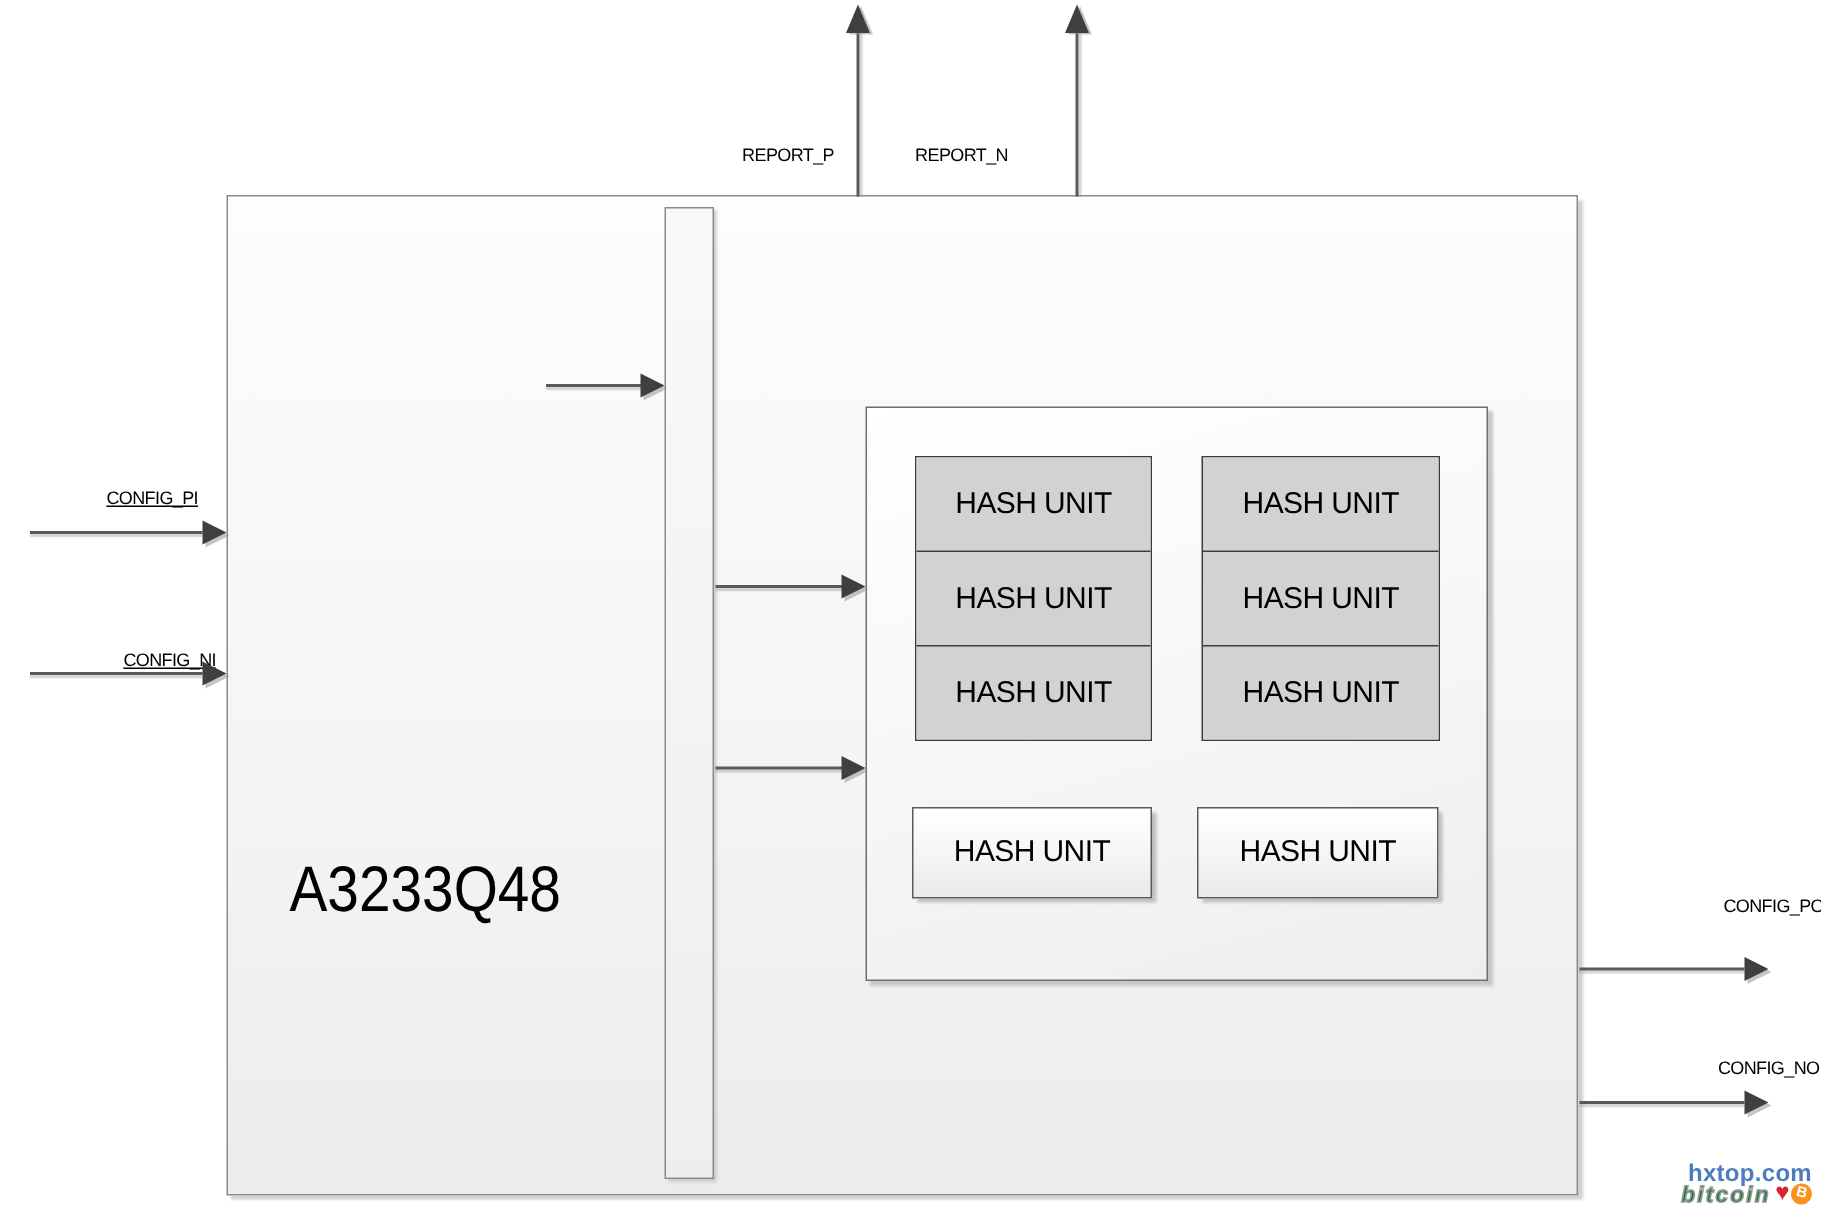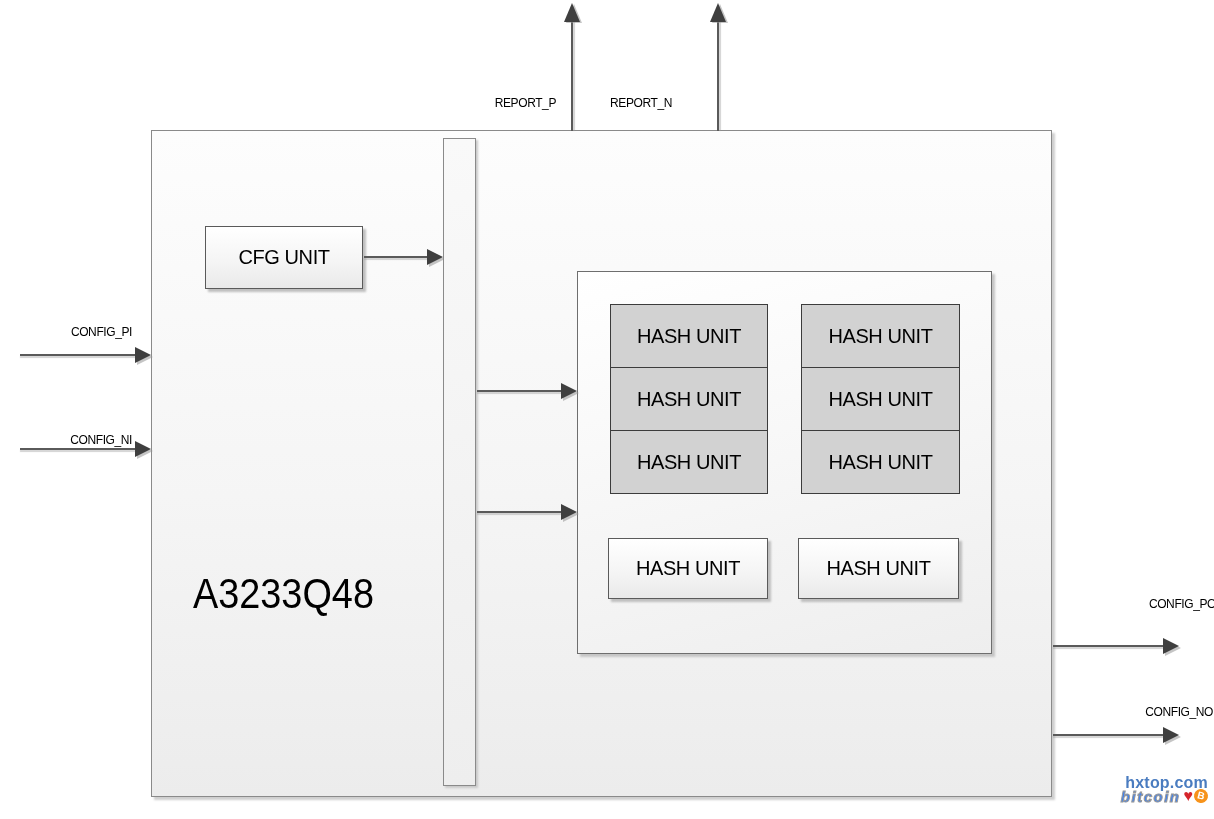--- a/index.html
+++ b/index.html
@@ -65,21 +65,21 @@
     border-bottom:19px solid var(--arrow,#3f3f3f);
     border-left:8px solid transparent;border-right:8px solid transparent;
     filter:drop-shadow(2px 1px 0 rgba(150,150,150,.55));
   }
   
   .watermark{position:absolute;right:6px;top:775px;text-align:right;line-height:1;}
   .wm-site{font-size:16px;font-weight:bold;color:var(--watermark-blue,#4a7cc0);letter-spacing:0.2px;}
   .wm-line2{margin-top:-3px;display:flex;align-items:center;justify-content:flex-end;}
   .wm-word{
     font-size:15px;font-weight:bold;font-style:italic;letter-spacing:1.5px;
-    color:#3b82f6;-webkit-text-stroke:1px #999999;text-shadow:0 0 1px #aaaaaa;
+    color:#15803d;-webkit-text-stroke:1px #999999;text-shadow:0 0 1px #aaaaaa;
   }
   .wm-heart{color:var(--heart-red,#d6252b);font-size:16px;margin-left:3px;font-style:normal;}
   .wm-coin{
     display:inline-block;width:14px;height:14px;margin-left:1px;border-radius:50%;
     background:var(--coin-orange,#f7931a);color:#fff;font-size:10px;font-weight:bold;
     line-height:14px;text-align:center;transform:rotate(14deg);
     box-shadow:0 0 0 1px #ffffff;
   }
 </style>
 </head>
@@ -90,31 +90,28 @@
   <div class="outer-box"></div>
 
   <div class="port-label" style="left:444px;top:74px;width:112px;">REPORT_P</div>
   <div class="port-label" style="left:560px;top:74px;width:112px;">REPORT_N</div>
 
   <div class="vline" style="left:571px;top:21px;height:110px;"></div>
   <div class="arr-u" style="left:564px;top:3px;"></div>
   <div class="vline" style="left:717px;top:21px;height:110px;"></div>
   <div class="arr-u" style="left:710px;top:3px;"></div>
 
-  <div class="port-label" style="left:16px;top:303px;width:116px;">CONFIG_PI</div>
+  <div class="port-label" style="left:16px;top:303px;width:116px;text-decoration:underline;">CONFIG_PI</div>
   <div class="hline" style="left:20px;top:354px;width:115px;"></div>
   <div class="arr-r" style="left:135px;top:347px;"></div>
 
-  <div class="port-label" style="left:16px;top:411px;width:116px;">CONFIG_NI</div>
+  <div class="port-label" style="left:28px;top:411px;width:116px;text-decoration:underline;">CONFIG_NI</div>
   <div class="hline" style="left:20px;top:448px;width:115px;"></div>
   <div class="arr-r" style="left:135px;top:441px;"></div>
 
-  <div class="unit-box" style="left:205px;top:226px;width:156px;height:61px;">
-    <span class="unit-label">CFG UNIT</span>
-  </div>
   <div class="hline" style="left:364px;top:256px;width:64px;"></div>
   <div class="arr-r" style="left:427px;top:249px;"></div>
 
   <div class="bus-bar"></div>
 
   <div class="chip-label">A3233Q48</div>
 
   <div class="group-box"></div>
 
   <div class="hline" style="left:477px;top:390px;width:85px;"></div>

